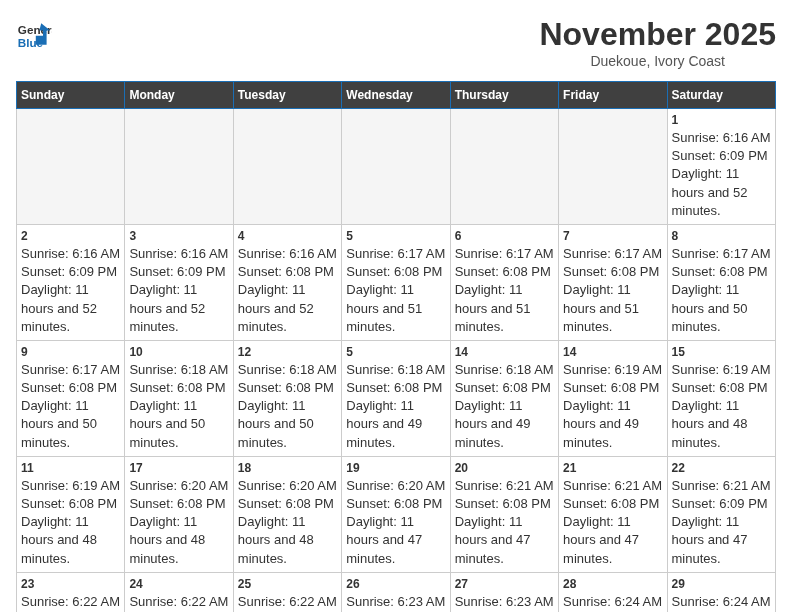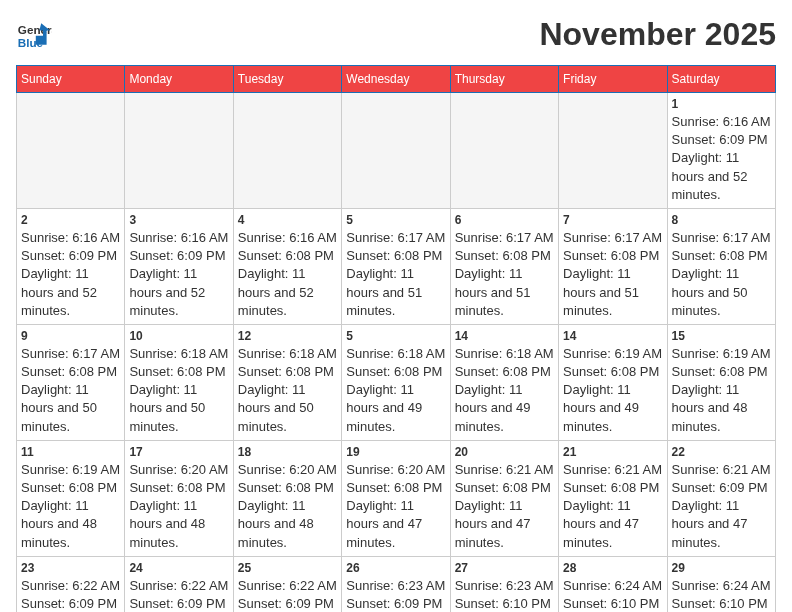--- a/index.html
+++ b/index.html
@@ -36,24 +36,24 @@
     .location {
       font-size: 14px;
       color: #555;
     }
     .calendar {
       width: 100%;
       border-collapse: collapse;
       border: 1px solid #ccc;
     }
     .calendar th {
-      background: #ef4444;
+      background: #404040;
       color: #fff;
       font-size: 12px;
-      font-weight: normal;
+      font-weight: bold;
       padding: 6px 4px;
       text-align: left;
       border: 1px solid #1a6eb5;
     }
     .calendar td {
       width: calc(100% / 7);
       vertical-align: top;
       padding: 4px;
       border: 1px solid #ccc;
       font-size: 10px;
@@ -86,20 +86,21 @@
 <div class="header">
   <div class="logo">
     <svg class="logo-icon" viewBox="0 0 40 40">
       <text x="2" y="20" font-size="13" font-weight="bold" fill="#333">General</text>
       <text x="2" y="34" font-size="13" font-weight="bold" fill="#1a6eb5">Blue</text>
       <polygon points="28,8 38,16 34,16 34,32 22,32 22,22 30,22 30,16 26,16" fill="#1a6eb5"></polygon>
     </svg>
   </div>
   <div class="title-block">
     <div class="month-title">November 2025</div>
+    <div class="location">Duekoue, Ivory Coast</div>
   </div>
 </div>
 
 <table class="calendar">
   <thead>
     <tr>
     <th>Sunday</th>
         <th>Monday</th>
         <th>Tuesday</th>
         <th>Wednesday</th>

